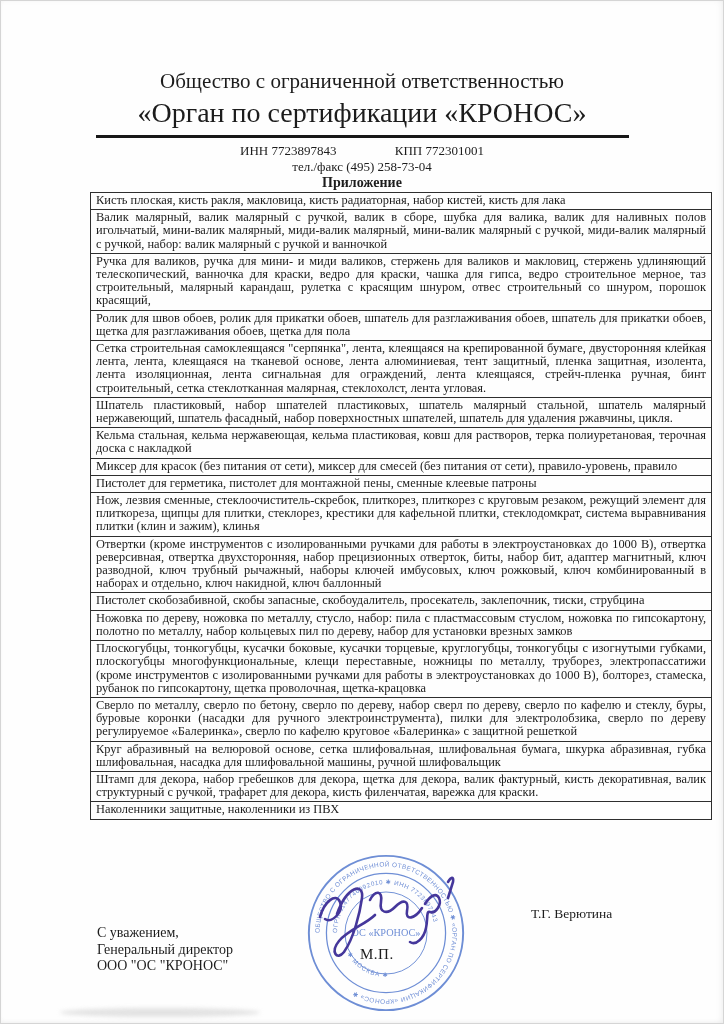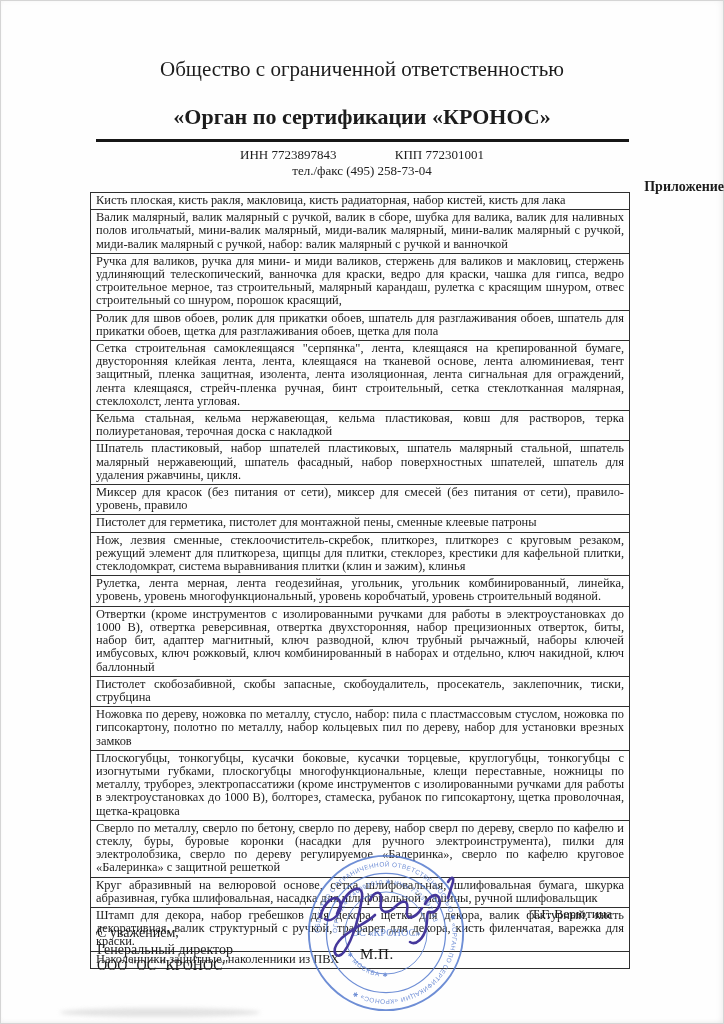--- a/index.html
+++ b/index.html
@@ -3,31 +3,31 @@
 <meta charset="utf-8">
 <style>
   html,body { margin:0; padding:0; background:#ffffff; }
   .page {
     position:relative; width:724px; height:1024px;
     background:#fefefe; overflow:hidden;
     font-family:"Liberation Serif","DejaVu Serif",serif;
     color:#1c1c1c;
     box-shadow: inset 0 0 0 1px #d5d5d5, inset -3px 0 6px rgba(0,0,0,0.05), inset 0 -2px 5px rgba(0,0,0,0.04);
   }
-  .header { position:absolute; top:56px; left:0; width:100%; text-align:center; }
+  .header { position:absolute; top:68px; left:0; width:100%; text-align:center; }
   .company-type { font-size:21px; line-height:26px; }
-  .company-name { font-size:22px; line-height:36px; margin-top:17px;font-weight:bold; }
+  .company-name { font-size:28px; line-height:36px; margin-top:1px; }
   .rule { width:533px; margin:4px auto 5px auto; border-top:3px solid #171717; }
   .reginfo { font-size:13px; line-height:15.5px; }
   .regline1 span { display:inline-block; }
   .regline1 .kpp { margin-left:55px; }
-  .doc-title { font-size:14px; font-weight:bold; line-height:16px; margin-top:1px;text-align:right; }
+  .doc-title { font-size:14px; font-weight:bold; line-height:16px; margin-top:1px; }
 
   .ptable {
-    position:absolute; top:192px; left:90px; width:540px;
+    position:absolute; top:192px; left:90px; width:622px;
     border:1px solid #2e2e2e; border-bottom:0;
     box-sizing:border-box;
   }
   .trow {
     border-bottom:1px solid #2e2e2e;
     padding:1px 5px 2px 5px;
     font-size:12.4px; line-height:13.2px;
     text-align:justify;
   }
 
@@ -59,26 +59,25 @@
     <div class="reginfo">тел./факс (495) 258-73-04</div>
     <div class="doc-title">Приложение</div>
   </div>
 
   <div class="ptable">
       <div class="trow">Кисть плоская, кисть ракля, макловица, кисть радиаторная, набор кистей, кисть для лака</div>
       <div class="trow">Валик малярный, валик малярный с ручкой, валик в сборе, шубка для валика, валик для наливных полов игольчатый, мини-валик малярный, миди-валик малярный, мини-валик малярный с ручкой, миди-валик малярный с ручкой, набор: валик малярный с ручкой и ванночкой</div>
       <div class="trow">Ручка для валиков, ручка для мини- и миди валиков, стержень для валиков и макловиц, стержень удлиняющий телескопический, ванночка для краски, ведро для краски, чашка для гипса, ведро строительное мерное, таз строительный, малярный карандаш, рулетка с красящим шнуром, отвес строительный со шнуром, порошок красящий,</div>
       <div class="trow">Ролик для швов обоев, ролик для прикатки обоев, шпатель для разглаживания обоев, шпатель для прикатки обоев, щетка для разглаживания обоев, щетка для пола</div>
       <div class="trow">Сетка строительная самоклеящаяся "серпянка", лента, клеящаяся на крепированной бумаге, двусторонняя клейкая лента, лента, клеящаяся на тканевой основе, лента алюминиевая, тент защитный, пленка защитная, изолента, лента изоляционная, лента сигнальная для ограждений, лента клеящаяся, стрейч-пленка ручная, бинт строительный, сетка стеклотканная малярная, стеклохолст, лента угловая.</div>
+      <div class="trow">Шпатель пластиковый, набор шпателей пластиковых, шпатель малярный стальной, шпатель малярный нержавеющий, шпатель фасадный, набор поверхностных шпателей, шпатель для удаления ржавчины, цикля.</div>
       <div class="trow">Кельма стальная, кельма нержавеющая, кельма пластиковая, ковш для растворов, терка полиуретановая, терочная доска с накладкой</div>
-      <div class="trow">Шпатель пластиковый, набор шпателей пластиковых, шпатель малярный стальной, шпатель малярный нержавеющий, шпатель фасадный, набор поверхностных шпателей, шпатель для удаления ржавчины, цикля.</div>
       <div class="trow">Миксер для красок (без питания от сети), миксер для смесей (без питания от сети), правило-уровень, правило</div>
       <div class="trow">Пистолет для герметика, пистолет для монтажной пены, сменные клеевые патроны</div>
       <div class="trow">Нож, лезвия сменные, стеклоочиститель-скребок, плиткорез, плиткорез с круговым резаком, режущий элемент для плиткореза, щипцы для плитки, стеклорез, крестики для кафельной плитки, стеклодомкрат, система выравнивания плитки (клин и зажим), клинья</div>
-      <div class="trow">Рулетка, лента мерная, лента геодезийная, угольник, угольник комбинированный, линейка, уровень, уровень многофункциональный, уровень коробчатый, уровень строительный водяной.</div>
       <div class="trow">Отвертки (кроме инструментов с изолированными ручками для работы в электроустановках до 1000 В), отвертка реверсивная, отвертка двухсторонняя, набор прецизионных отверток, биты, набор бит, адаптер магнитный, ключ разводной, ключ трубный рычажный, наборы ключей имбусовых, ключ рожковый, ключ комбинированный в наборах и отдельно, ключ накидной, ключ баллонный</div>
       <div class="trow">Пистолет скобозабивной, скобы запасные, скобоудалитель, просекатель, заклепочник, тиски, струбцина</div>
       <div class="trow">Ножовка по дереву, ножовка по металлу, стусло, набор: пила с пластмассовым стуслом, ножовка по гипсокартону, полотно по металлу, набор кольцевых пил по дереву, набор для установки врезных замков</div>
       <div class="trow">Плоскогубцы, тонкогубцы, кусачки боковые, кусачки торцевые, круглогубцы, тонкогубцы с изогнутыми губками, плоскогубцы многофункциональные, клещи переставные, ножницы по металлу, труборез, электропассатижи (кроме инструментов с изолированными ручками для работы в электроустановках до 1000 В), болторез, стамеска, рубанок по гипсокартону, щетка проволочная, щетка-крацовка</div>
       <div class="trow">Сверло по металлу, сверло по бетону, сверло по дереву, набор сверл по дереву, сверло по кафелю и стеклу, буры, буровые коронки (насадки для ручного электроинструмента), пилки для электролобзика, сверло по дереву регулируемое «Балеринка», сверло по кафелю круговое «Балеринка» с защитной решеткой</div>
       <div class="trow">Круг абразивный на велюровой основе, сетка шлифовальная, шлифовальная бумага, шкурка абразивная, губка шлифовальная, насадка для шлифовальной машины, ручной шлифовальщик</div>
       <div class="trow">Штамп для декора, набор гребешков для декора, щетка для декора, валик фактурный, кисть декоративная, валик структурный с ручкой, трафарет для декора, кисть филенчатая, варежка для краски.</div>
       <div class="trow">Наколенники защитные, наколенники из ПВХ</div>
     </div>
 

